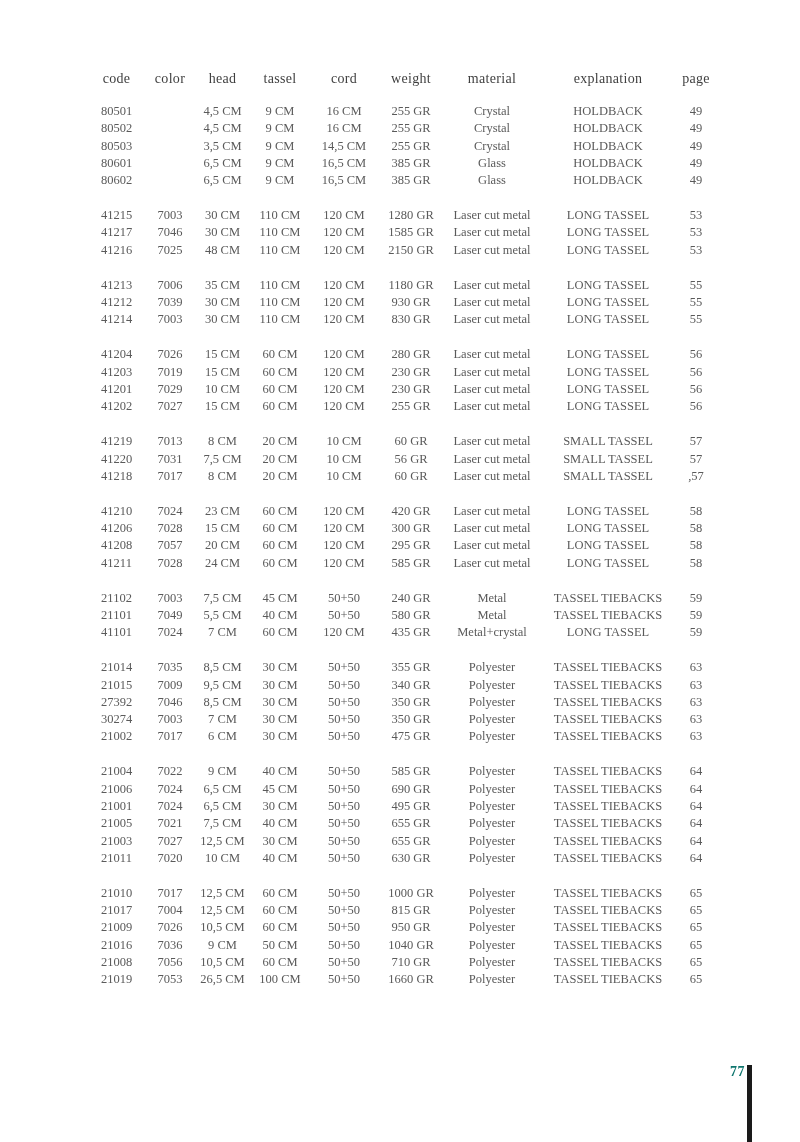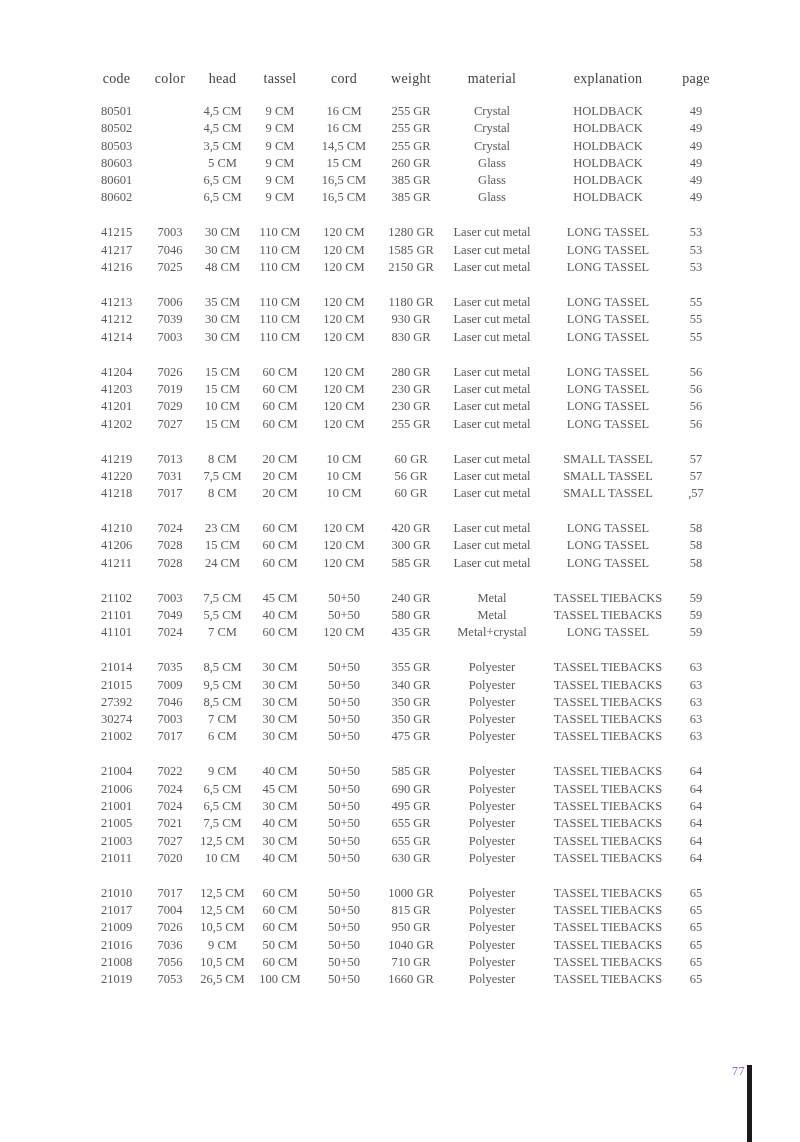--- a/index.html
+++ b/index.html
@@ -45,23 +45,24 @@
     overflow: hidden;
   }
   table.spec-table tr.group-gap td {
     height: 17.7px;
     line-height: 17.7px;
   }
   .page-number {
     position: absolute;
     right: 55px;
     top: 1064px;
-    font-size: 12px;
-    color: #8b5cf6;
+    font-size: 14px;
+    color: #0f766e;
     letter-spacing: 0.5px;
+    font-weight: bold;
   }
   .edge-bar {
     position: absolute;
     left: 747px;
     top: 1065px;
     width: 5px;
     height: 77px;
     background: #1a1a1a;
   }
 </style>
@@ -123,31 +124,20 @@
           <td></td>
           <td>3,5 CM</td>
           <td>9 CM</td>
           <td>14,5 CM</td>
           <td>255 GR</td>
           <td>Crystal</td>
           <td>HOLDBACK</td>
           <td>49</td>
         </tr>
         <tr>
-          <td>80603</td>
-          <td></td>
-          <td>5 CM</td>
-          <td>9 CM</td>
-          <td>15 CM</td>
-          <td>260 GR</td>
-          <td>Glass</td>
-          <td>HOLDBACK</td>
-          <td>49</td>
-        </tr>
-        <tr>
           <td>80601</td>
           <td></td>
           <td>6,5 CM</td>
           <td>9 CM</td>
           <td>16,5 CM</td>
           <td>385 GR</td>
           <td>Glass</td>
           <td>HOLDBACK</td>
           <td>49</td>
         </tr>
@@ -331,20 +321,31 @@
           <td>LONG TASSEL</td>
           <td>58</td>
         </tr>
         <tr>
           <td>41206</td>
           <td>7028</td>
           <td>15 CM</td>
           <td>60 CM</td>
           <td>120 CM</td>
           <td>300 GR</td>
+          <td>Laser cut metal</td>
+          <td>LONG TASSEL</td>
+          <td>58</td>
+        </tr>
+        <tr>
+          <td>41208</td>
+          <td>7057</td>
+          <td>20 CM</td>
+          <td>60 CM</td>
+          <td>120 CM</td>
+          <td>295 GR</td>
           <td>Laser cut metal</td>
           <td>LONG TASSEL</td>
           <td>58</td>
         </tr>
         <tr>
           <td>41211</td>
           <td>7028</td>
           <td>24 CM</td>
           <td>60 CM</td>
           <td>120 CM</td>

